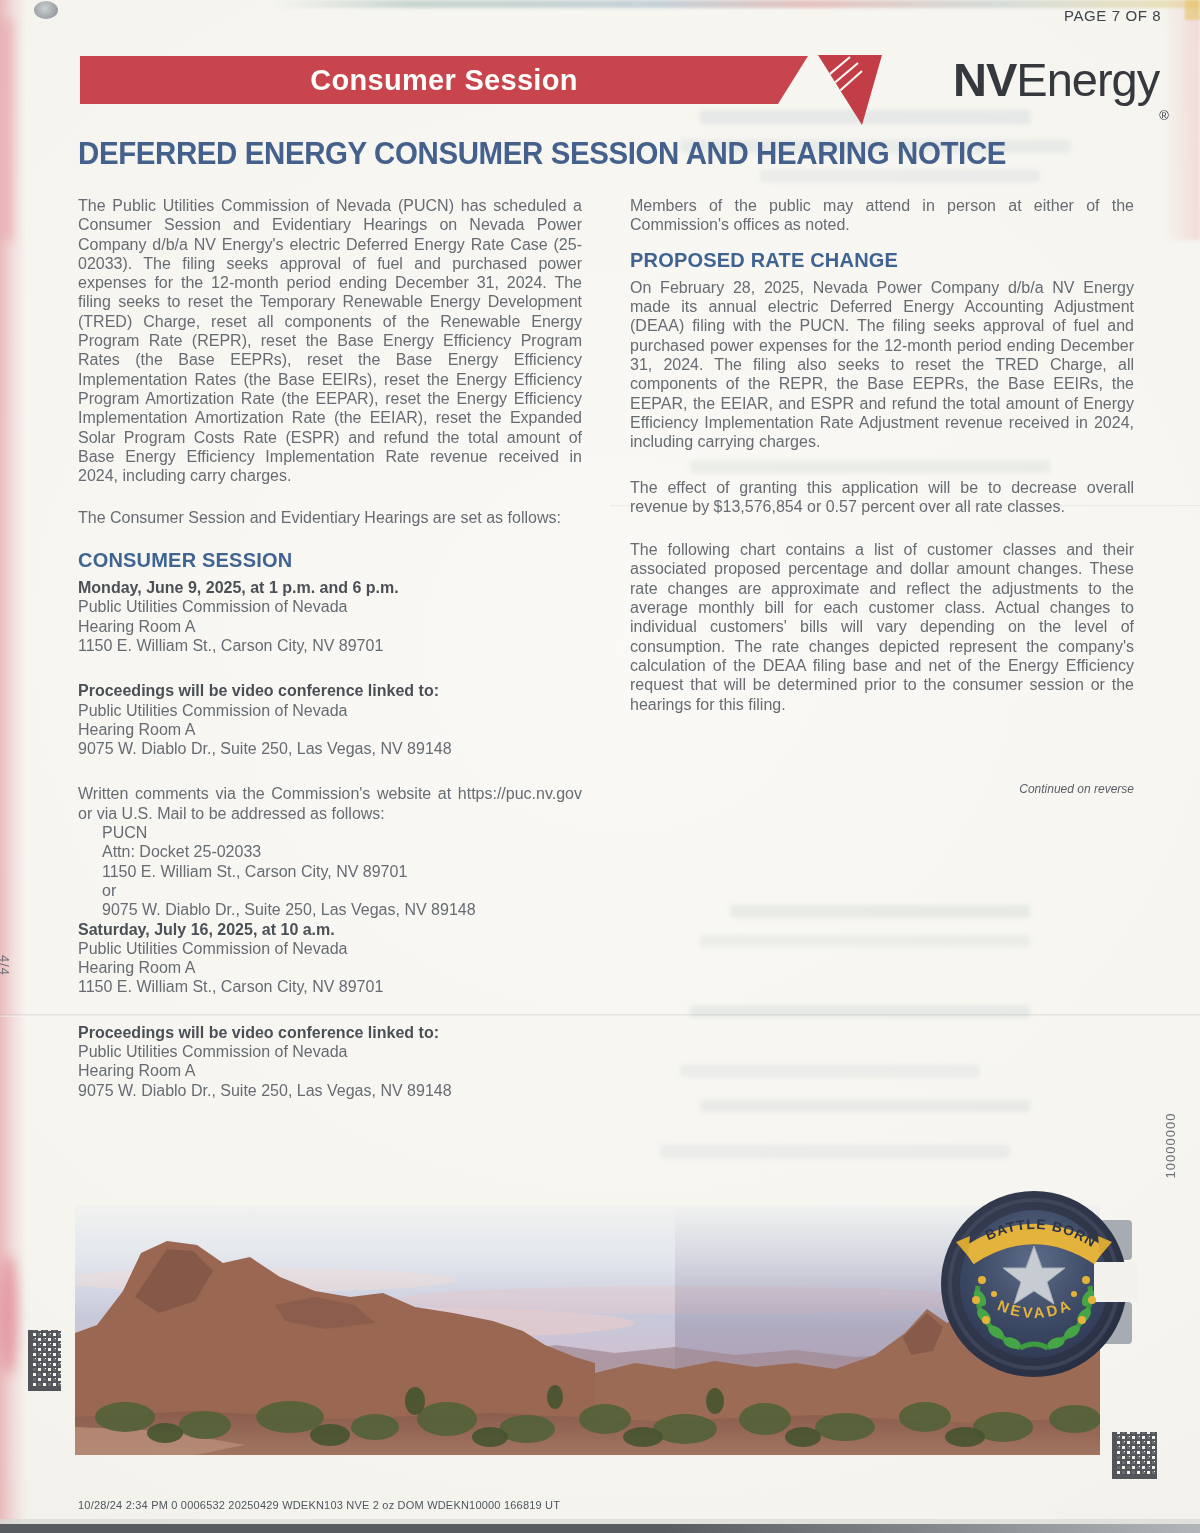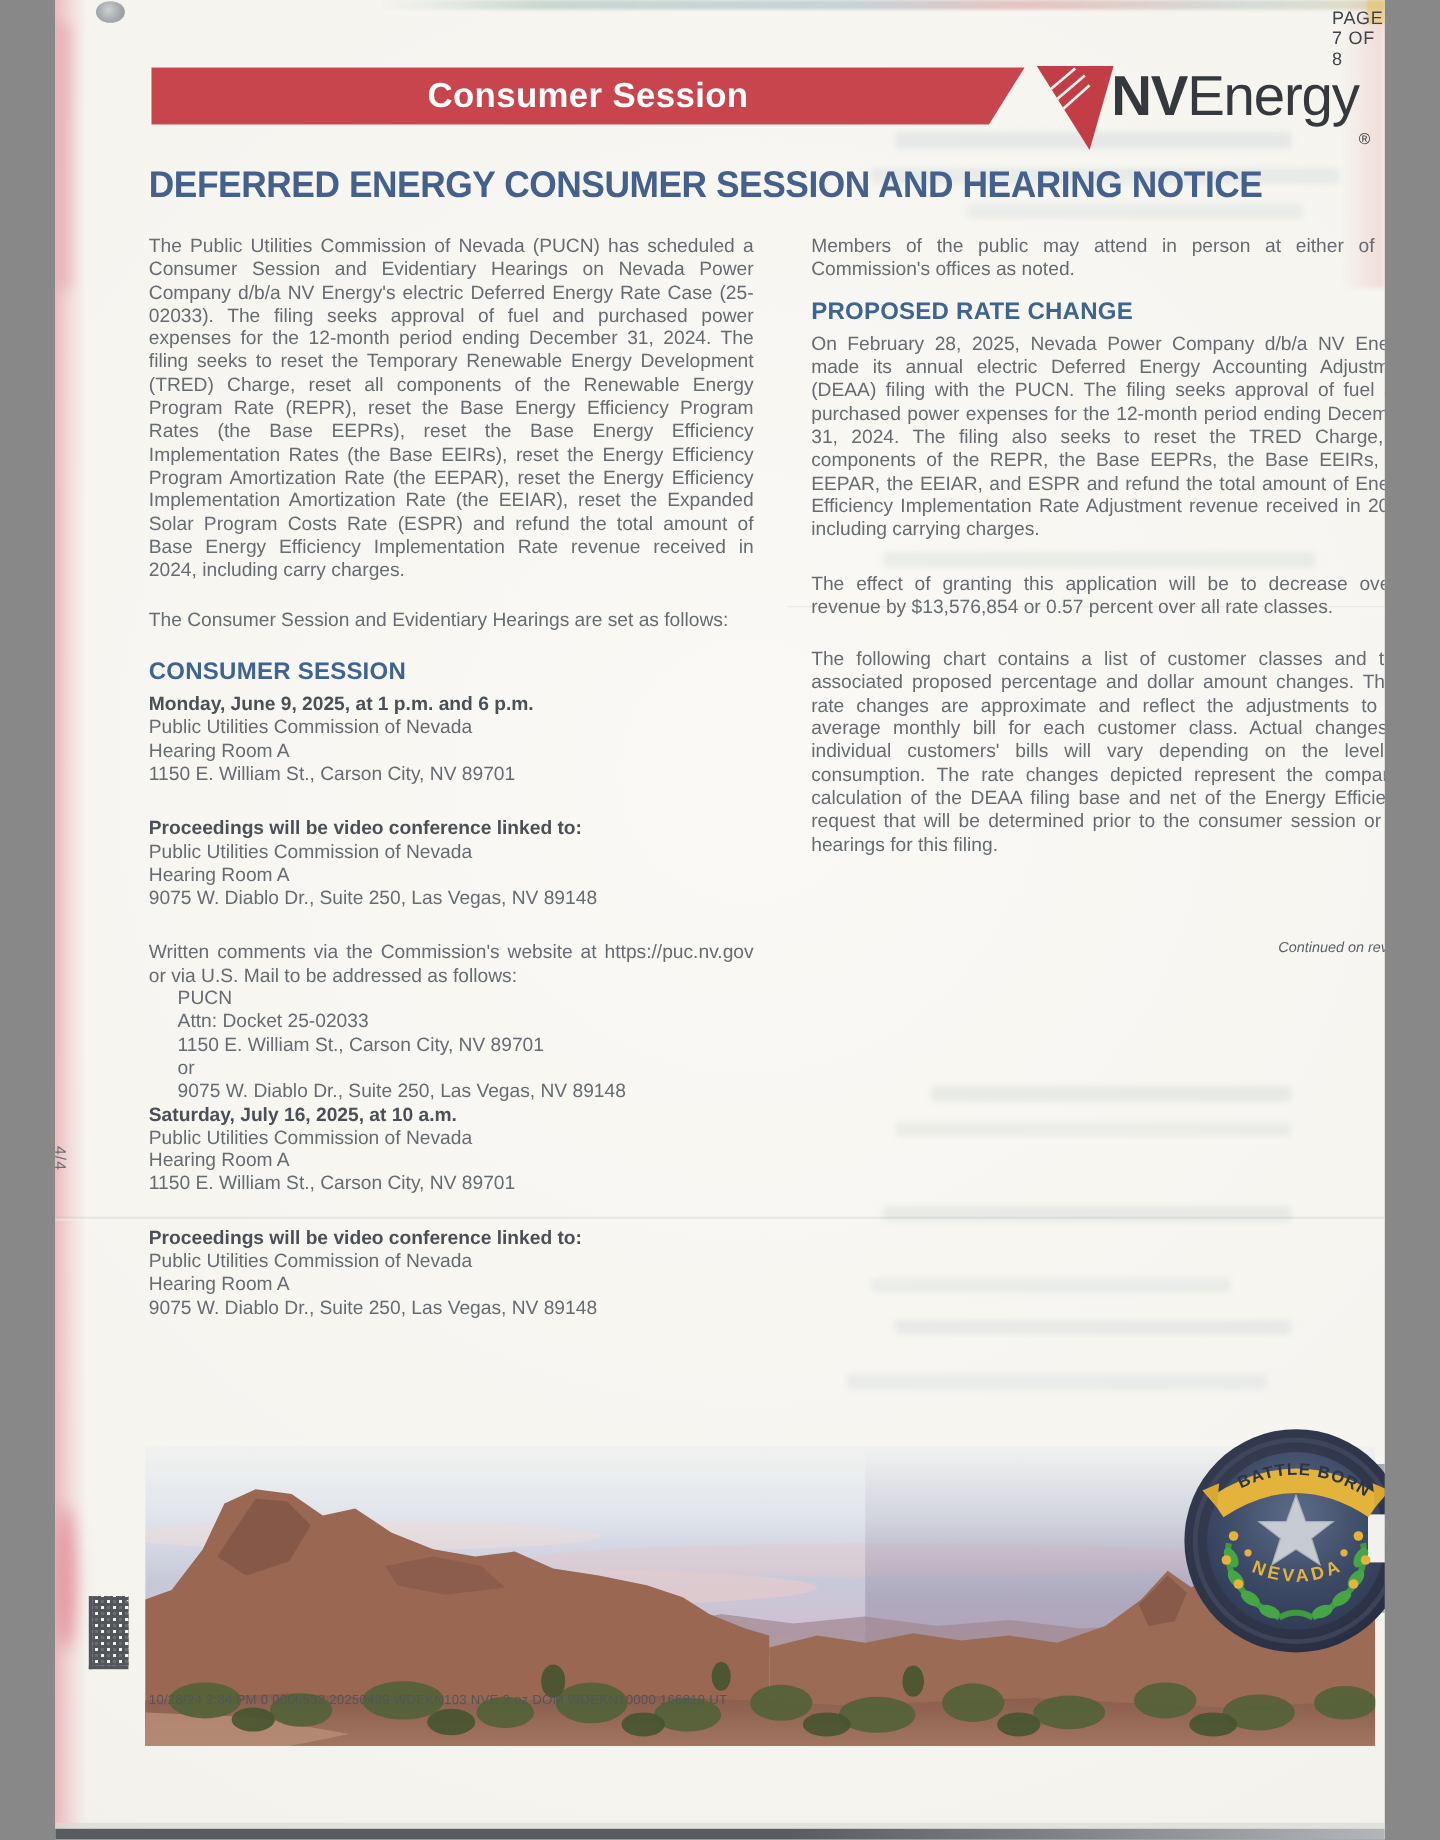--- a/index.html
+++ b/index.html
@@ -1,17 +1,17 @@
 <!DOCTYPE html>
 <html><head>
 <meta charset="utf-8">
 <style>
   html,body{margin:0;padding:0;background:#888;}
   .page{
-    position:relative;width:1108px;height:1533px;margin:0 auto;overflow:hidden;
+    position:relative;width:1200px;height:1533px;margin:0 auto;overflow:hidden;
     background:
       radial-gradient(130% 95% at 52% 42%, #faf9f5 0%, #f5f4ef 55%, #edece6 100%);
     font-family:"Liberation Sans", sans-serif;
     -webkit-font-smoothing:antialiased;
   }
   [data-interactable]{cursor:default;}
 
   
   .edge-left{position:absolute;left:0;top:0;width:26px;height:100%;
     background:linear-gradient(to right, rgba(224,130,140,.50), rgba(224,130,140,.18) 55%, rgba(224,130,140,0));}
@@ -36,21 +36,21 @@
     background:linear-gradient(90deg,#585c60 0%, #585c60 55%, #84888c 78%, #b3b6b8 100%);}
   .ghost{position:absolute;filter:blur(2.5px);border-radius:3px;}
 
   
   .page-indicator{position:absolute;left:1064px;top:7px;font-size:15px;color:#3f444a;letter-spacing:.6px;}
   .banner{position:absolute;left:80px;top:56px;width:728px;height:48px;background:#c8454d;
     clip-path:polygon(0 0, 100% 0, calc(100% - 30px) 100%, 0 100%);}
   .banner-title{position:absolute;left:0;top:8px;width:100%;text-align:center;
     color:#fdfdfc;font-size:29px;font-weight:bold;letter-spacing:.3px;}
   .chevron{position:absolute;left:816px;top:55px;}
-  .logo-text{position:absolute;left:880px;top:52px;color:#35393e;font-size:47px;white-space:nowrap;}
+  .logo-text{position:absolute;left:953px;top:52px;color:#35393e;font-size:47px;white-space:nowrap;}
   .logo-text .nv{font-weight:bold;letter-spacing:-1px;}
   .logo-text .energy{font-weight:normal;letter-spacing:-1px;}
   .logo-text .reg{font-size:13px;vertical-align:-24px;}
   .headline{position:absolute;left:78px;top:136px;width:1000px;margin:0;
     color:#44608c;font-size:31px;font-weight:bold;letter-spacing:-.4px;
     transform:scaleX(.95);transform-origin:left top;white-space:nowrap;}
 
   
   .col{position:absolute;top:196px;width:504px;color:#676c72;font-size:16px;line-height:19.3px;
     text-align:justify;}
@@ -78,21 +78,21 @@
   
   .dm{position:absolute;opacity:.88;
     background-image:
       repeating-linear-gradient(0deg, #3c4146 0 2px, transparent 2px 5px),
       repeating-linear-gradient(90deg, #3c4146 0 2px, transparent 2px 5px),
       repeating-linear-gradient(45deg, rgba(60,65,70,.85) 0 3px, transparent 3px 7px);
     border-left:3px solid #3c4146;border-bottom:3px solid #3c4146;}
   .dm-left{left:28px;top:1330px;width:30px;height:58px;}
   .dm-right{left:1112px;top:1432px;width:42px;height:44px;}
 
-  .fine-print{position:absolute;left:78px;top:1411px;font-size:11px;color:#4f565e;letter-spacing:.2px;}
+  .fine-print{position:absolute;left:78px;top:1499px;font-size:11px;color:#4f565e;letter-spacing:.2px;}
 </style>
 </head>
 <body>
 
 <div class="page" data-interactable="false">
 
   <div class="edge-left" data-interactable="false"></div>
   <div class="edge-left-blob1" data-interactable="false"></div>
   <div class="edge-left-blob2" data-interactable="false"></div>
   <div class="edge-right-pink" data-interactable="false"></div>

